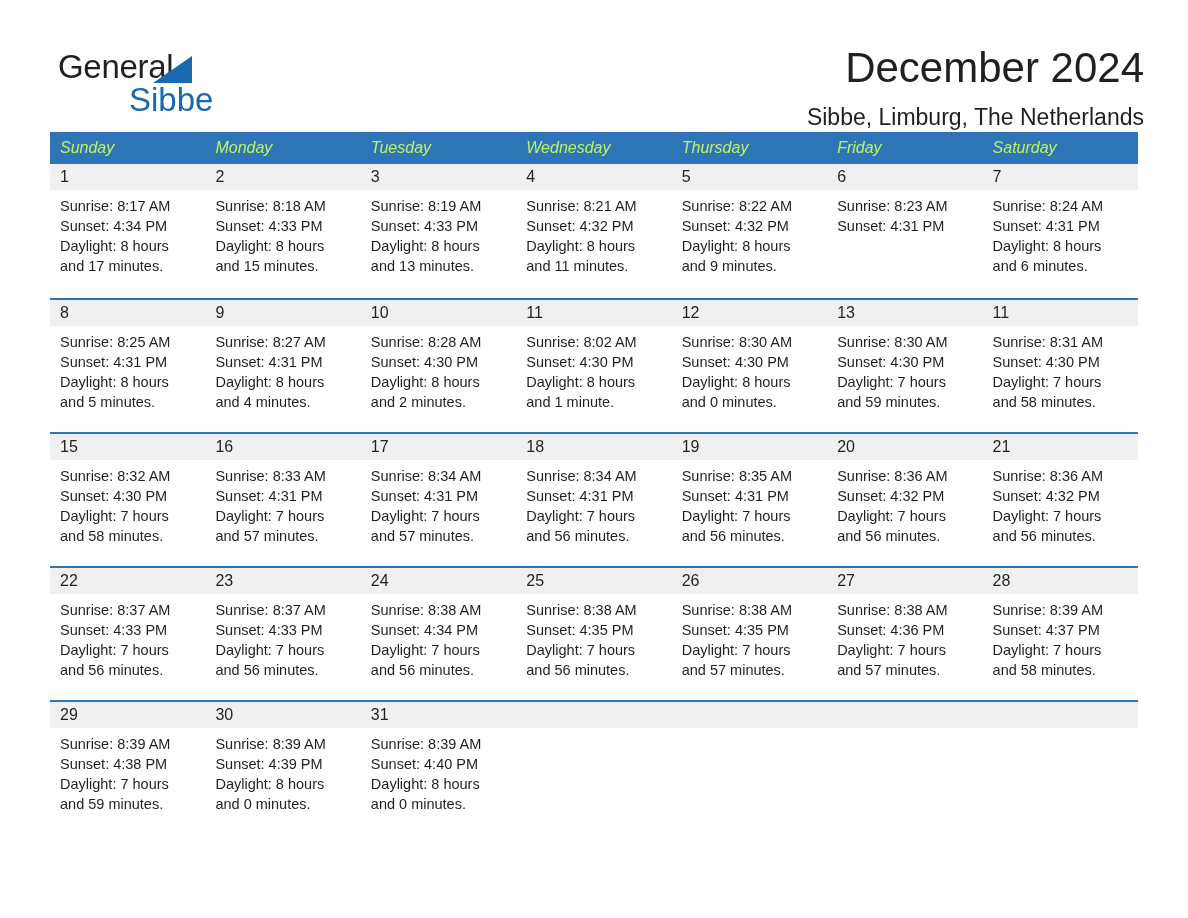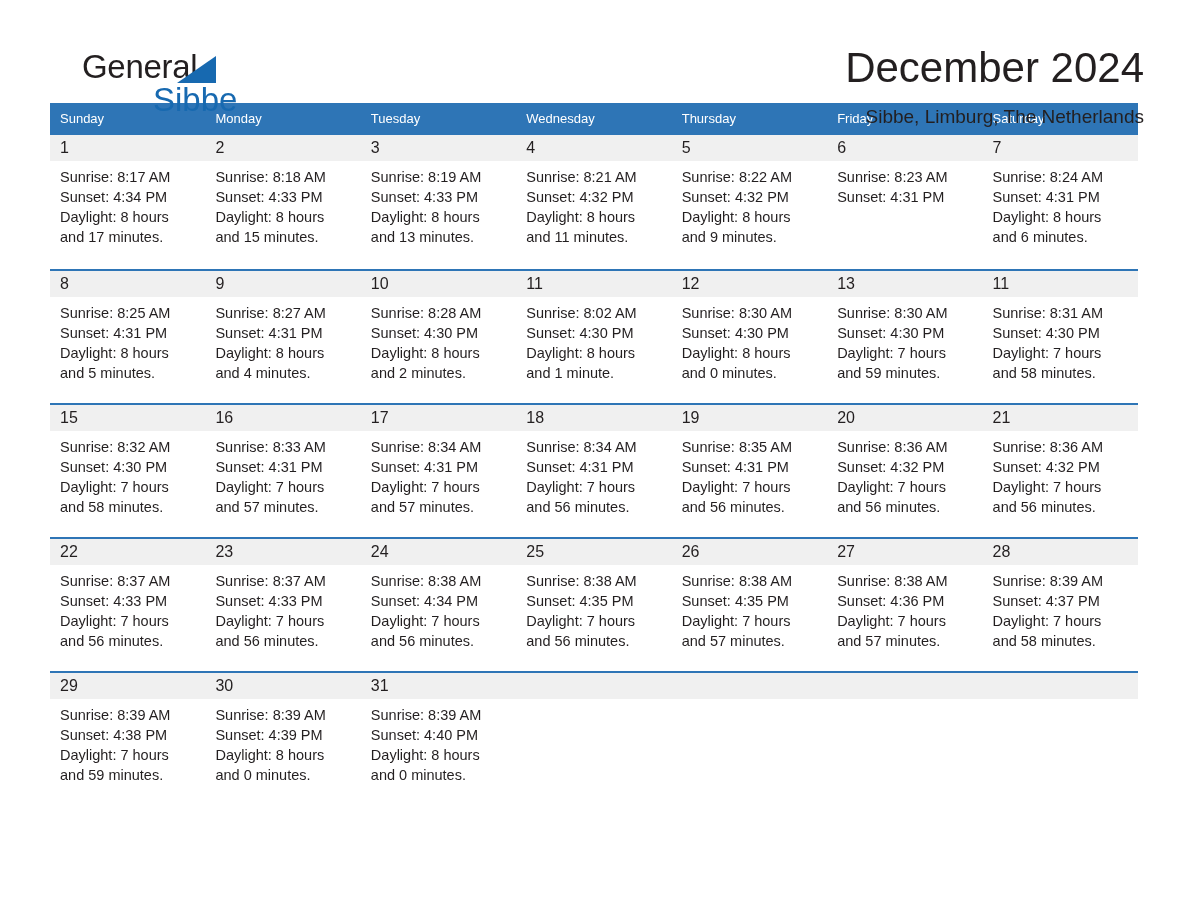--- a/index.html
+++ b/index.html
@@ -13,23 +13,22 @@
     height: 918px;
     font-family: "Liberation Sans", sans-serif;
     color: #231f20;
     position: relative;
     overflow: hidden;
   }
 
   
   .page-header {
     position: relative;
-    height: 103px;
+    height: 132px;
     padding: 0 44px;
-    margin-left: 24px;
   }
 
   .logo {
     position: absolute;
     left: 58px;
     top: 50px;
     width: 220px;
     height: 70px;
   }
   .logo-general {
@@ -68,45 +67,46 @@
   }
   .month-title {
     font-size: 42px;
     line-height: 48px;
     font-weight: normal;
     color: #231f20;
     margin: 0;
     letter-spacing: 0px;
   }
   .location-subtitle {
-    font-size: 19px;
+    font-size: 23px;
     line-height: 30px;
     font-weight: normal;
     color: #231f20;
     margin: 10px 0 0 0;
   }
 
   
   .calendar {
     margin: 0 50px;
     width: 1088px;
   }
 
   .weekday-header {
     display: grid;
     grid-template-columns: repeat(7, 1fr);
     background: #2e75b6;
     height: 32px;
   }
   .weekday-cell {
-    color: #ffffff;
-    font-size: 13px;
+    color: #bef264;
+    font-size: 16px;
     line-height: 32px;
     padding-left: 10px;
     white-space: nowrap;
+    font-style: italic;
   }
 
   .week-row {
     display: grid;
     grid-template-columns: repeat(7, 1fr);
     border-top: 2px solid #2e75b6;
     height: 134px;
   }
   .week-row.first {
     border-top: none;

